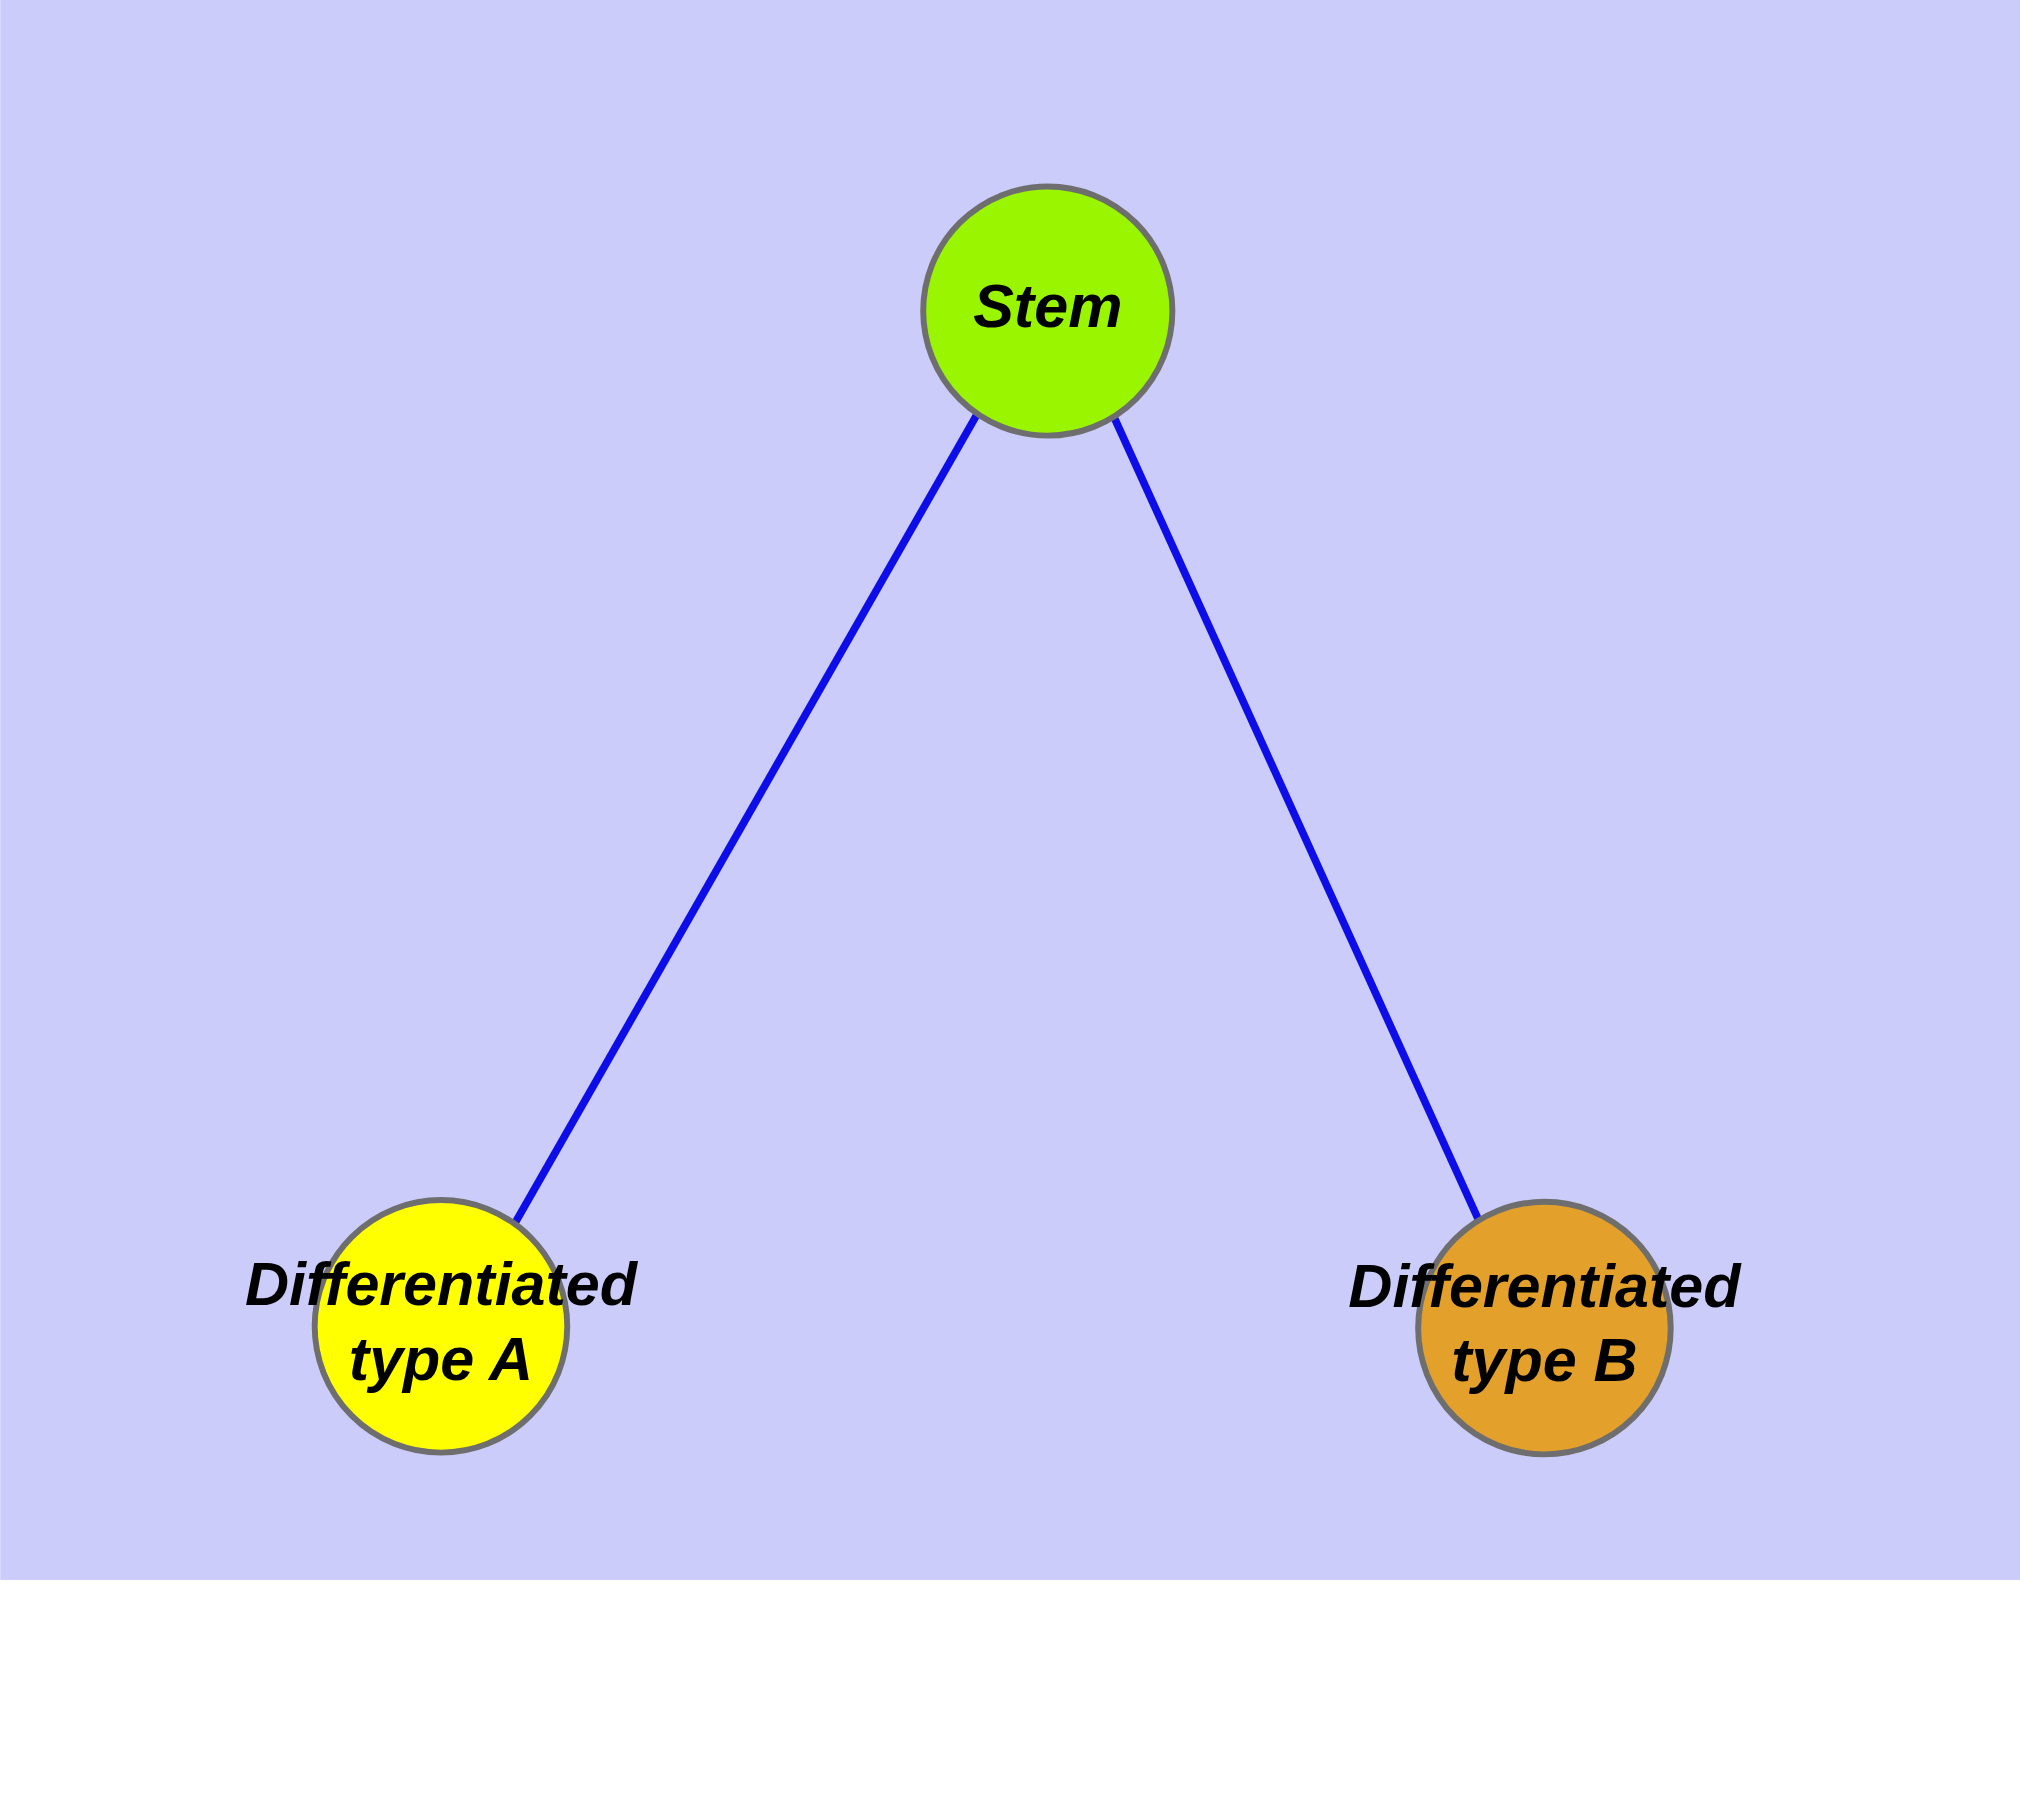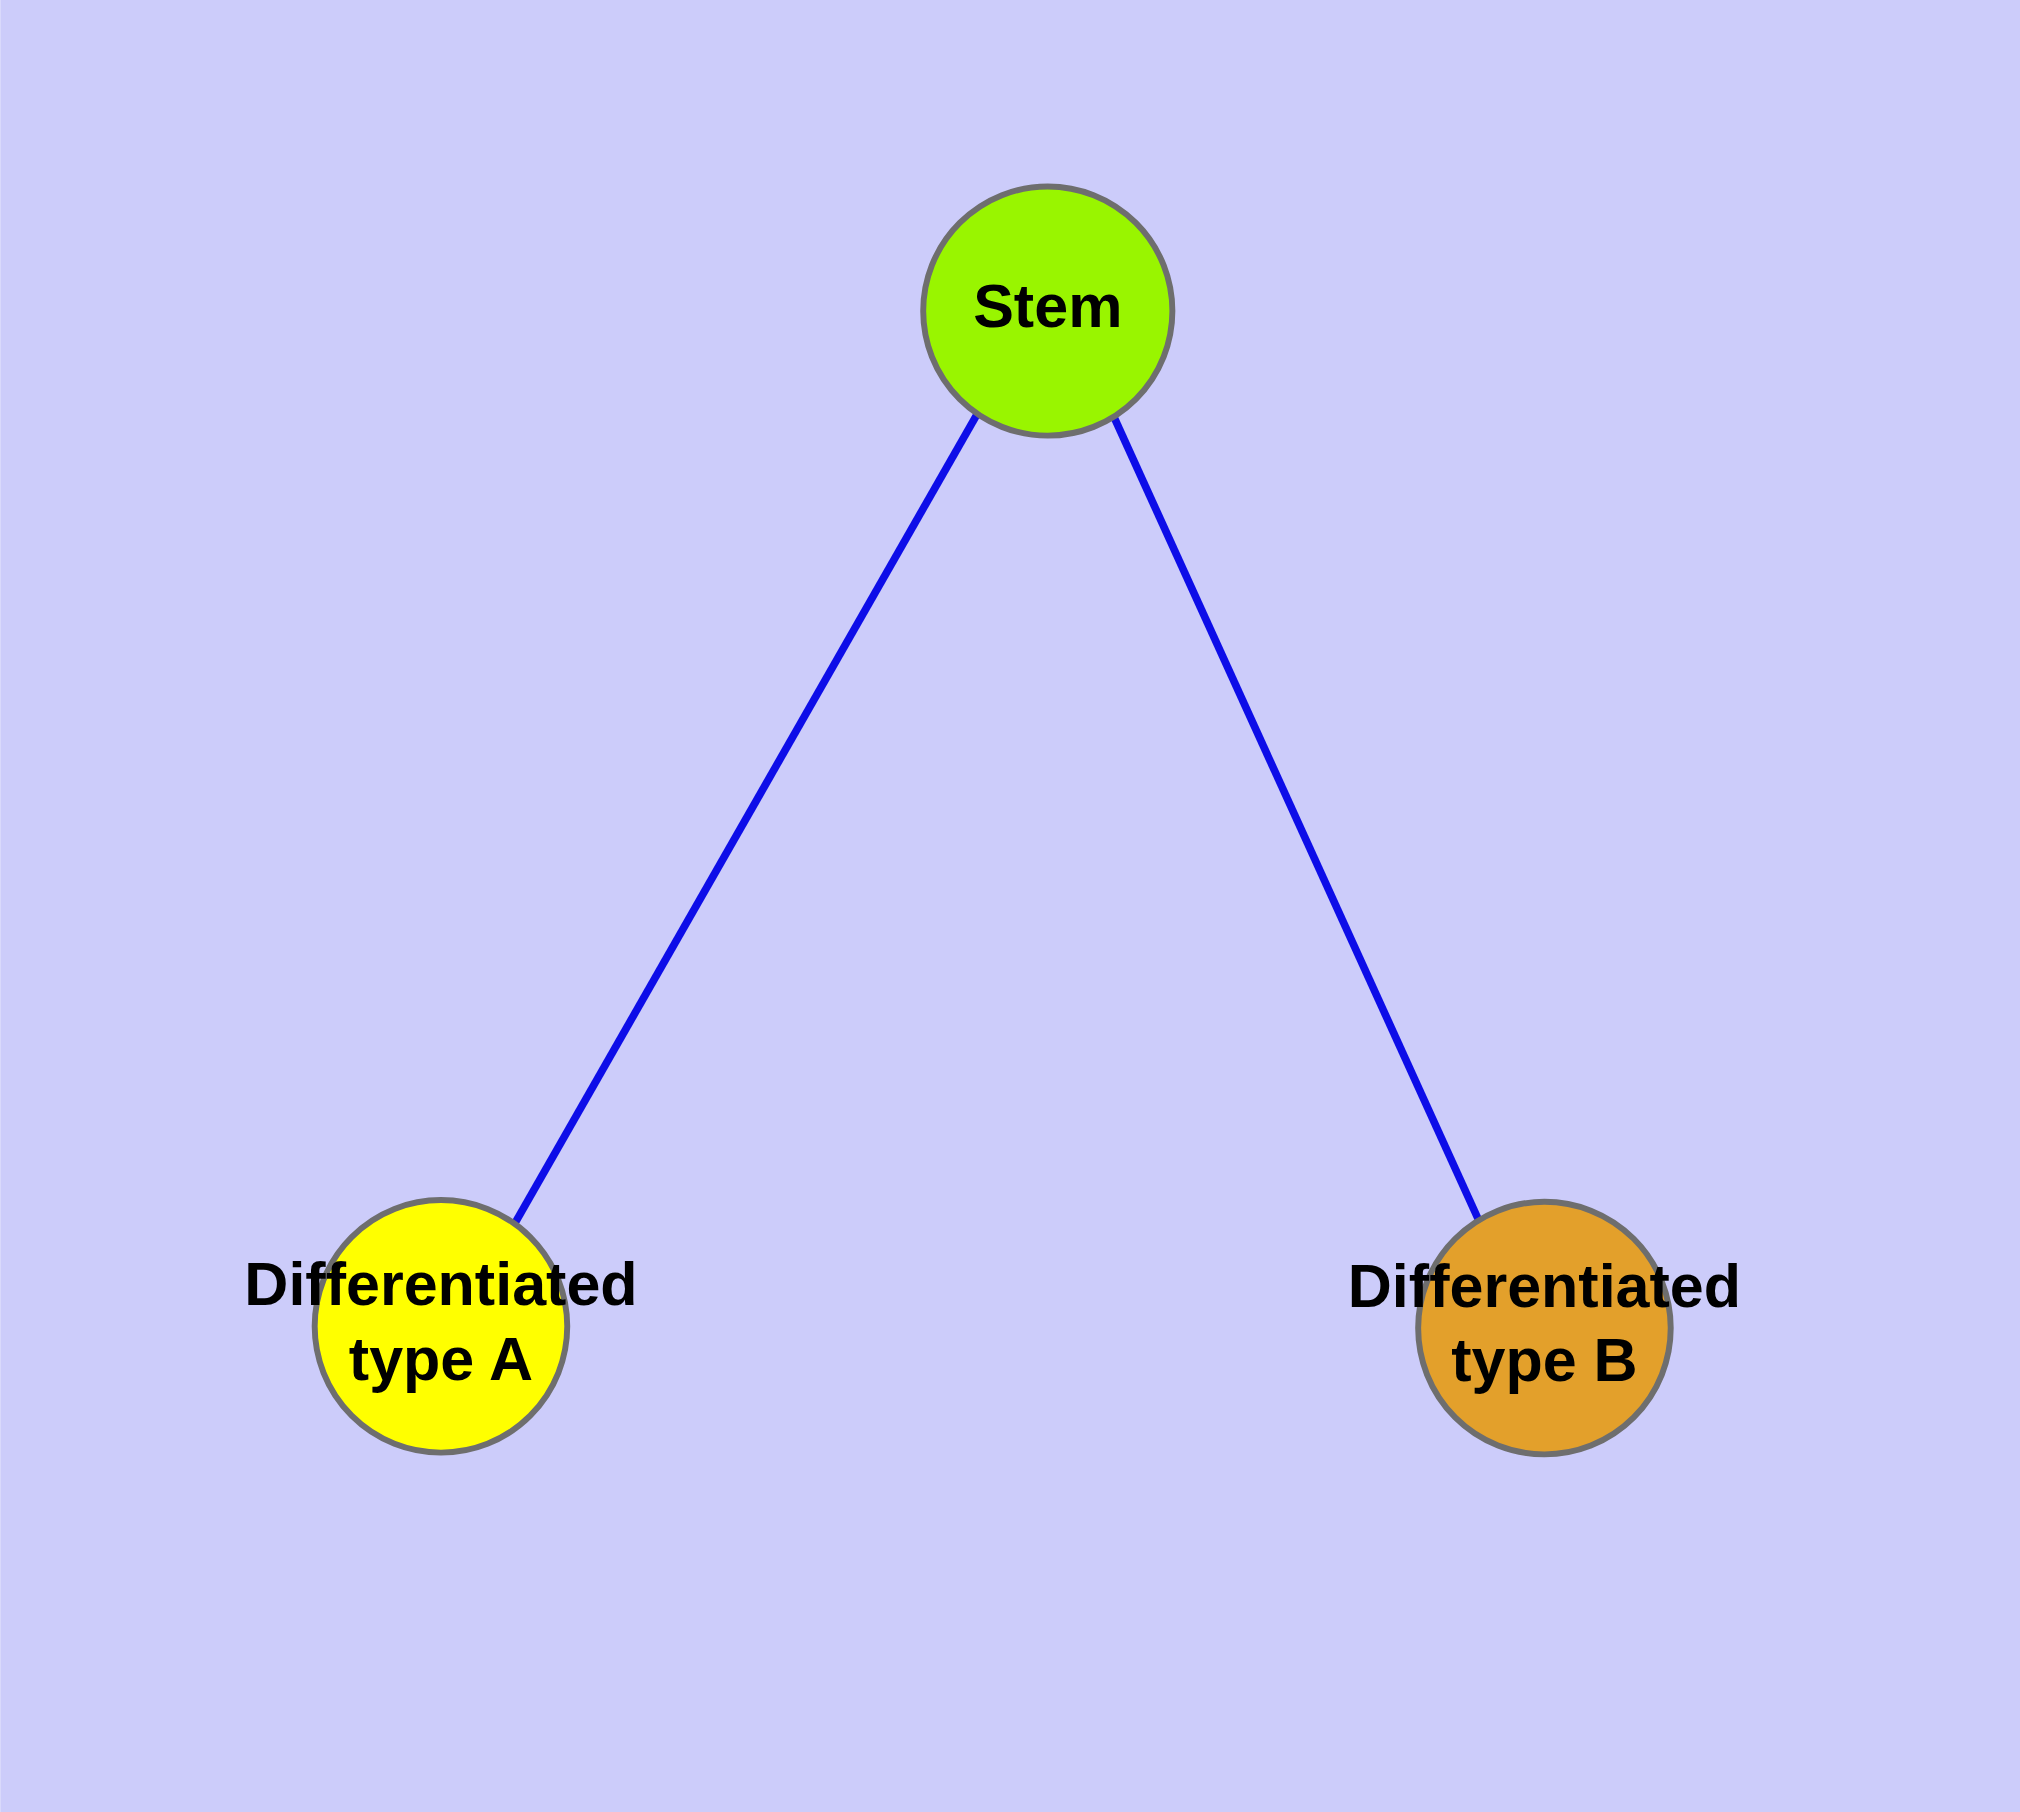--- a/index.html
+++ b/index.html
@@ -34,21 +34,21 @@
   .node-circle {
     stroke: #6E6E6E;
   }
   .edge-line {
     stroke-linecap: butt;
   }
 </style>
 </head>
 <body>
 
-<div id="canvas" style="width: 2021px; height: 1812px;">
+<div id="canvas" style="width: 2021px; height: 1580px; font-style: italic;">
   <svg id="graph-svg" viewBox="0 0 2384 2138" xmlns="http://www.w3.org/2000/svg" style="width: 2021px; height: 1812px;">
 
     <rect id="bg-rect" x="0" y="0" width="2384" height="2138" fill="#CCCCFA"></rect>
 
     <g id="edges-group">
         <line x1="1153" y1="488" x2="608" y2="1442" stroke="#0D0DE8" stroke-width="9" class="edge-line"></line>
         <line x1="1310" y1="483" x2="1745" y2="1441" stroke="#0D0DE8" stroke-width="9" class="edge-line"></line>
       </g>
     <g id="nodes-group">
         <circle cx="1236" cy="367" r="147" fill="#99F500" stroke="#6E6E6E" stroke-width="7" class="node-circle"></circle>

